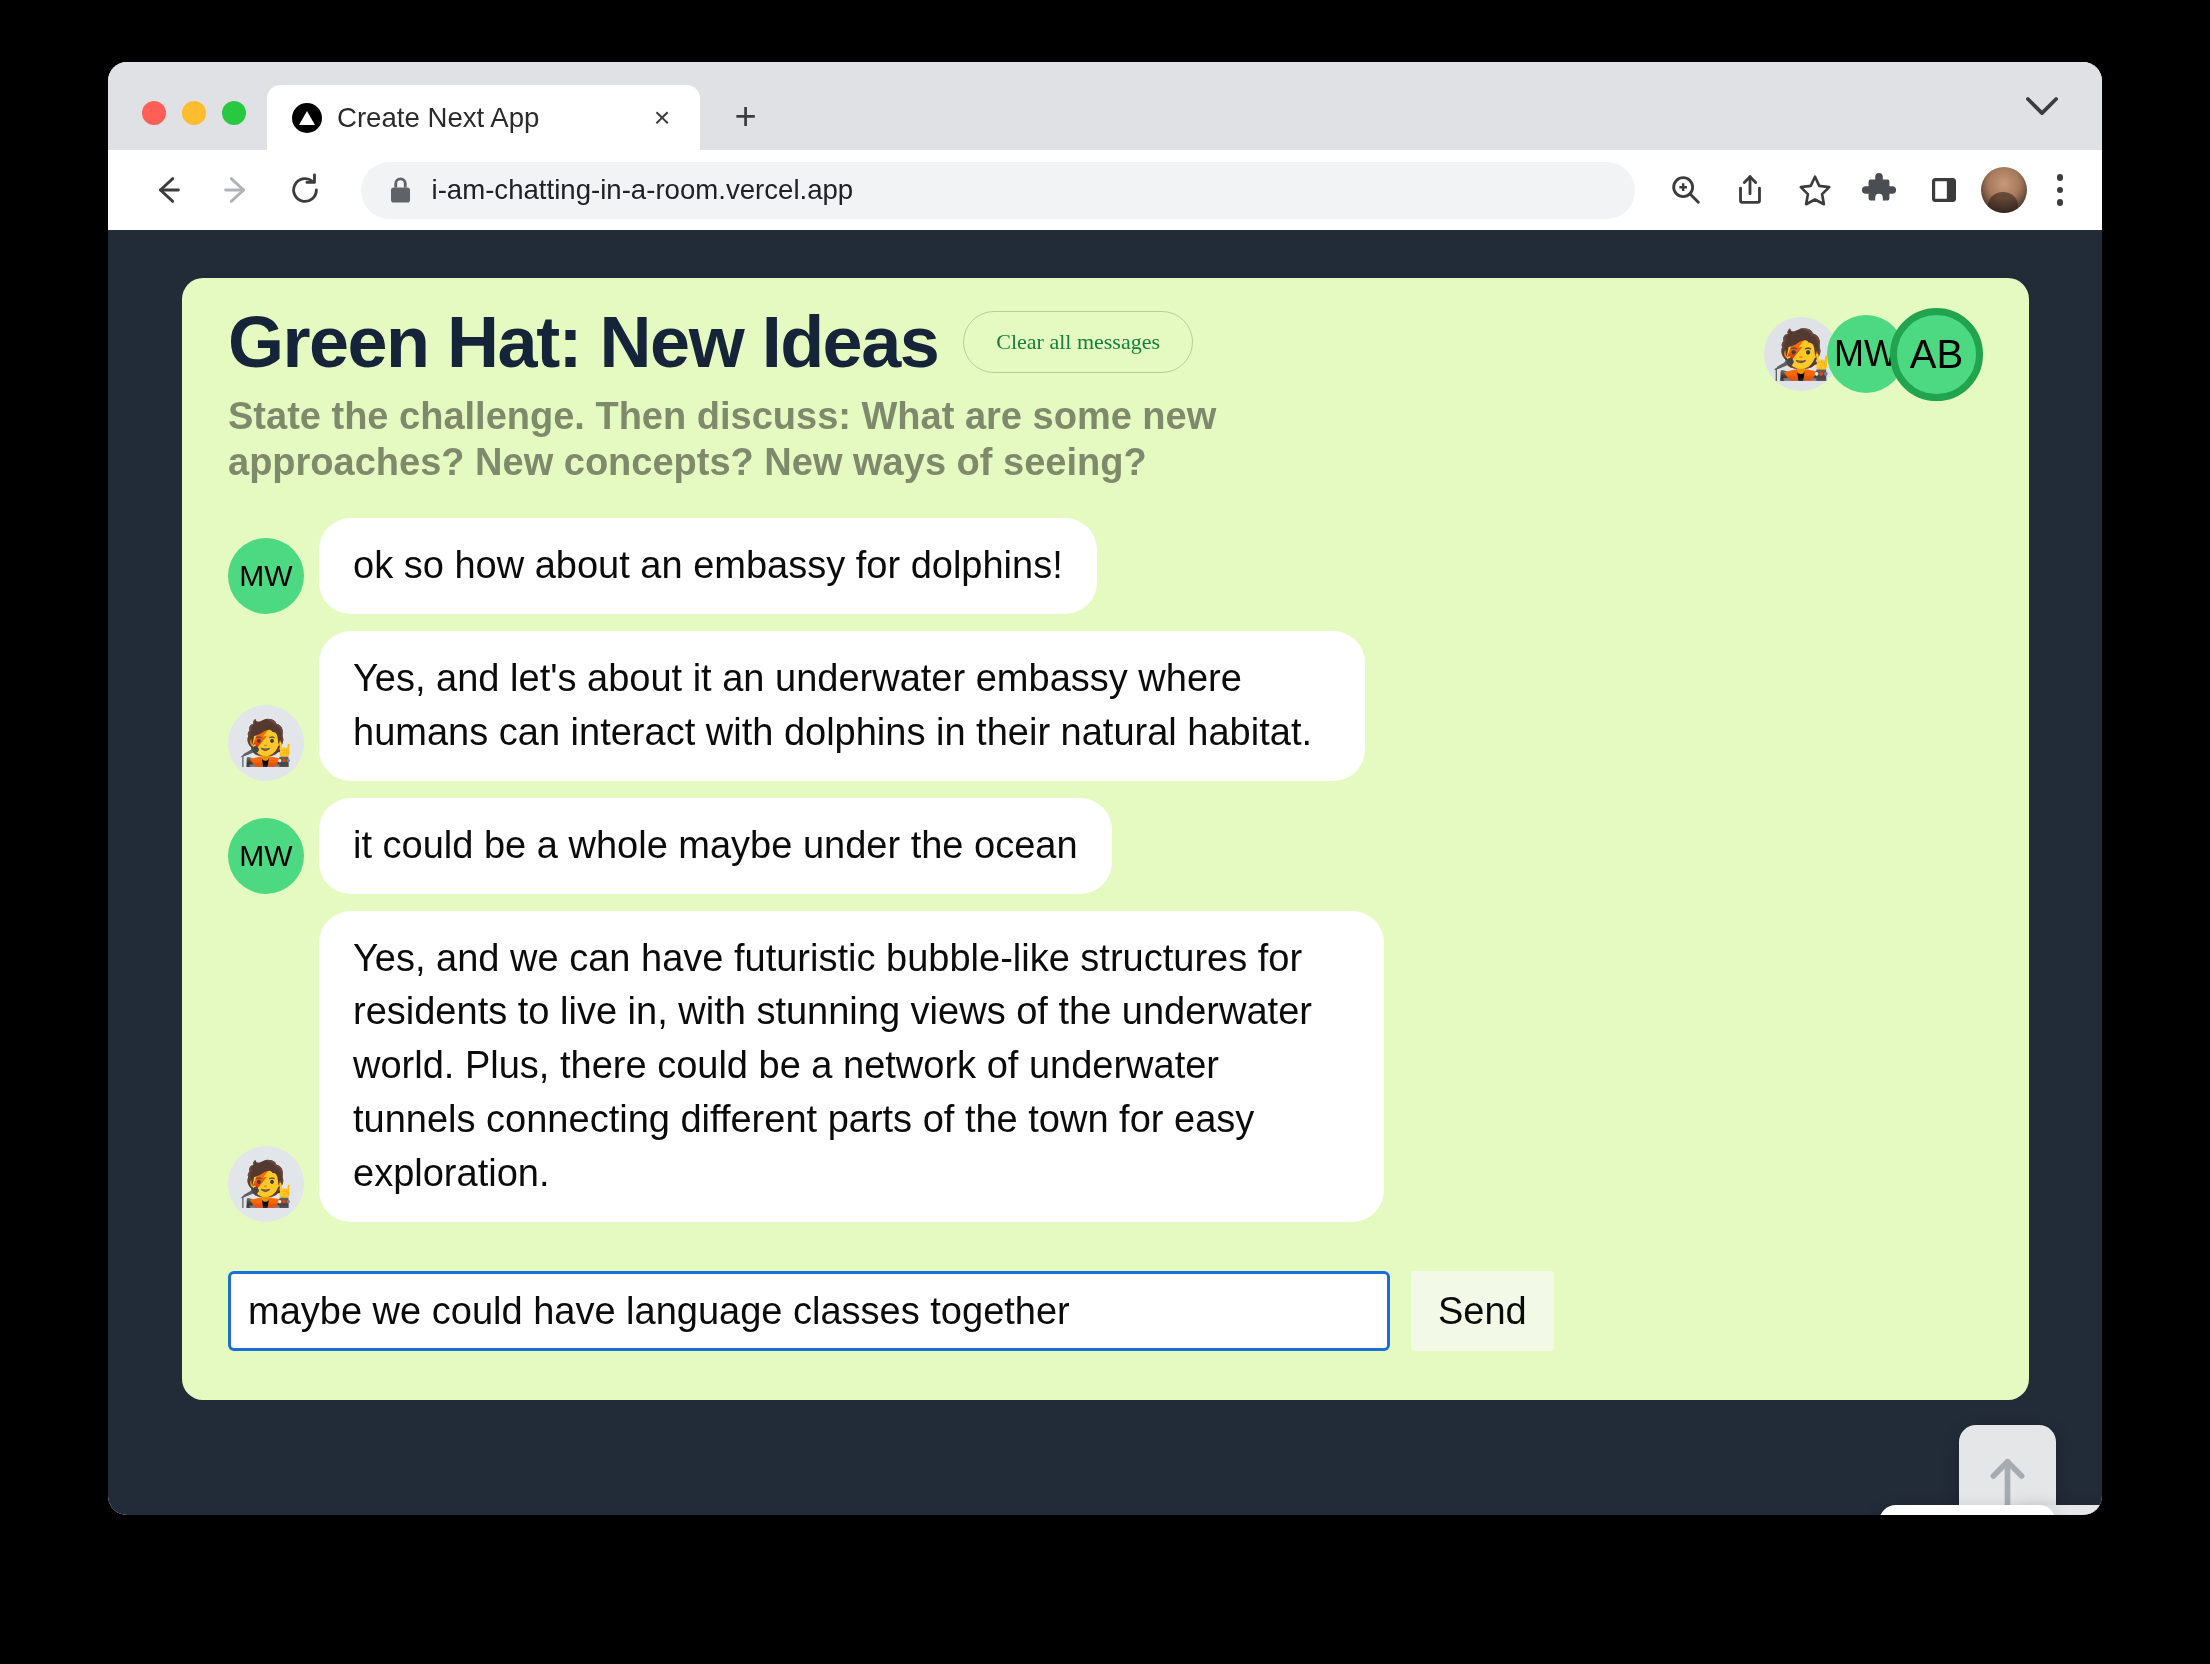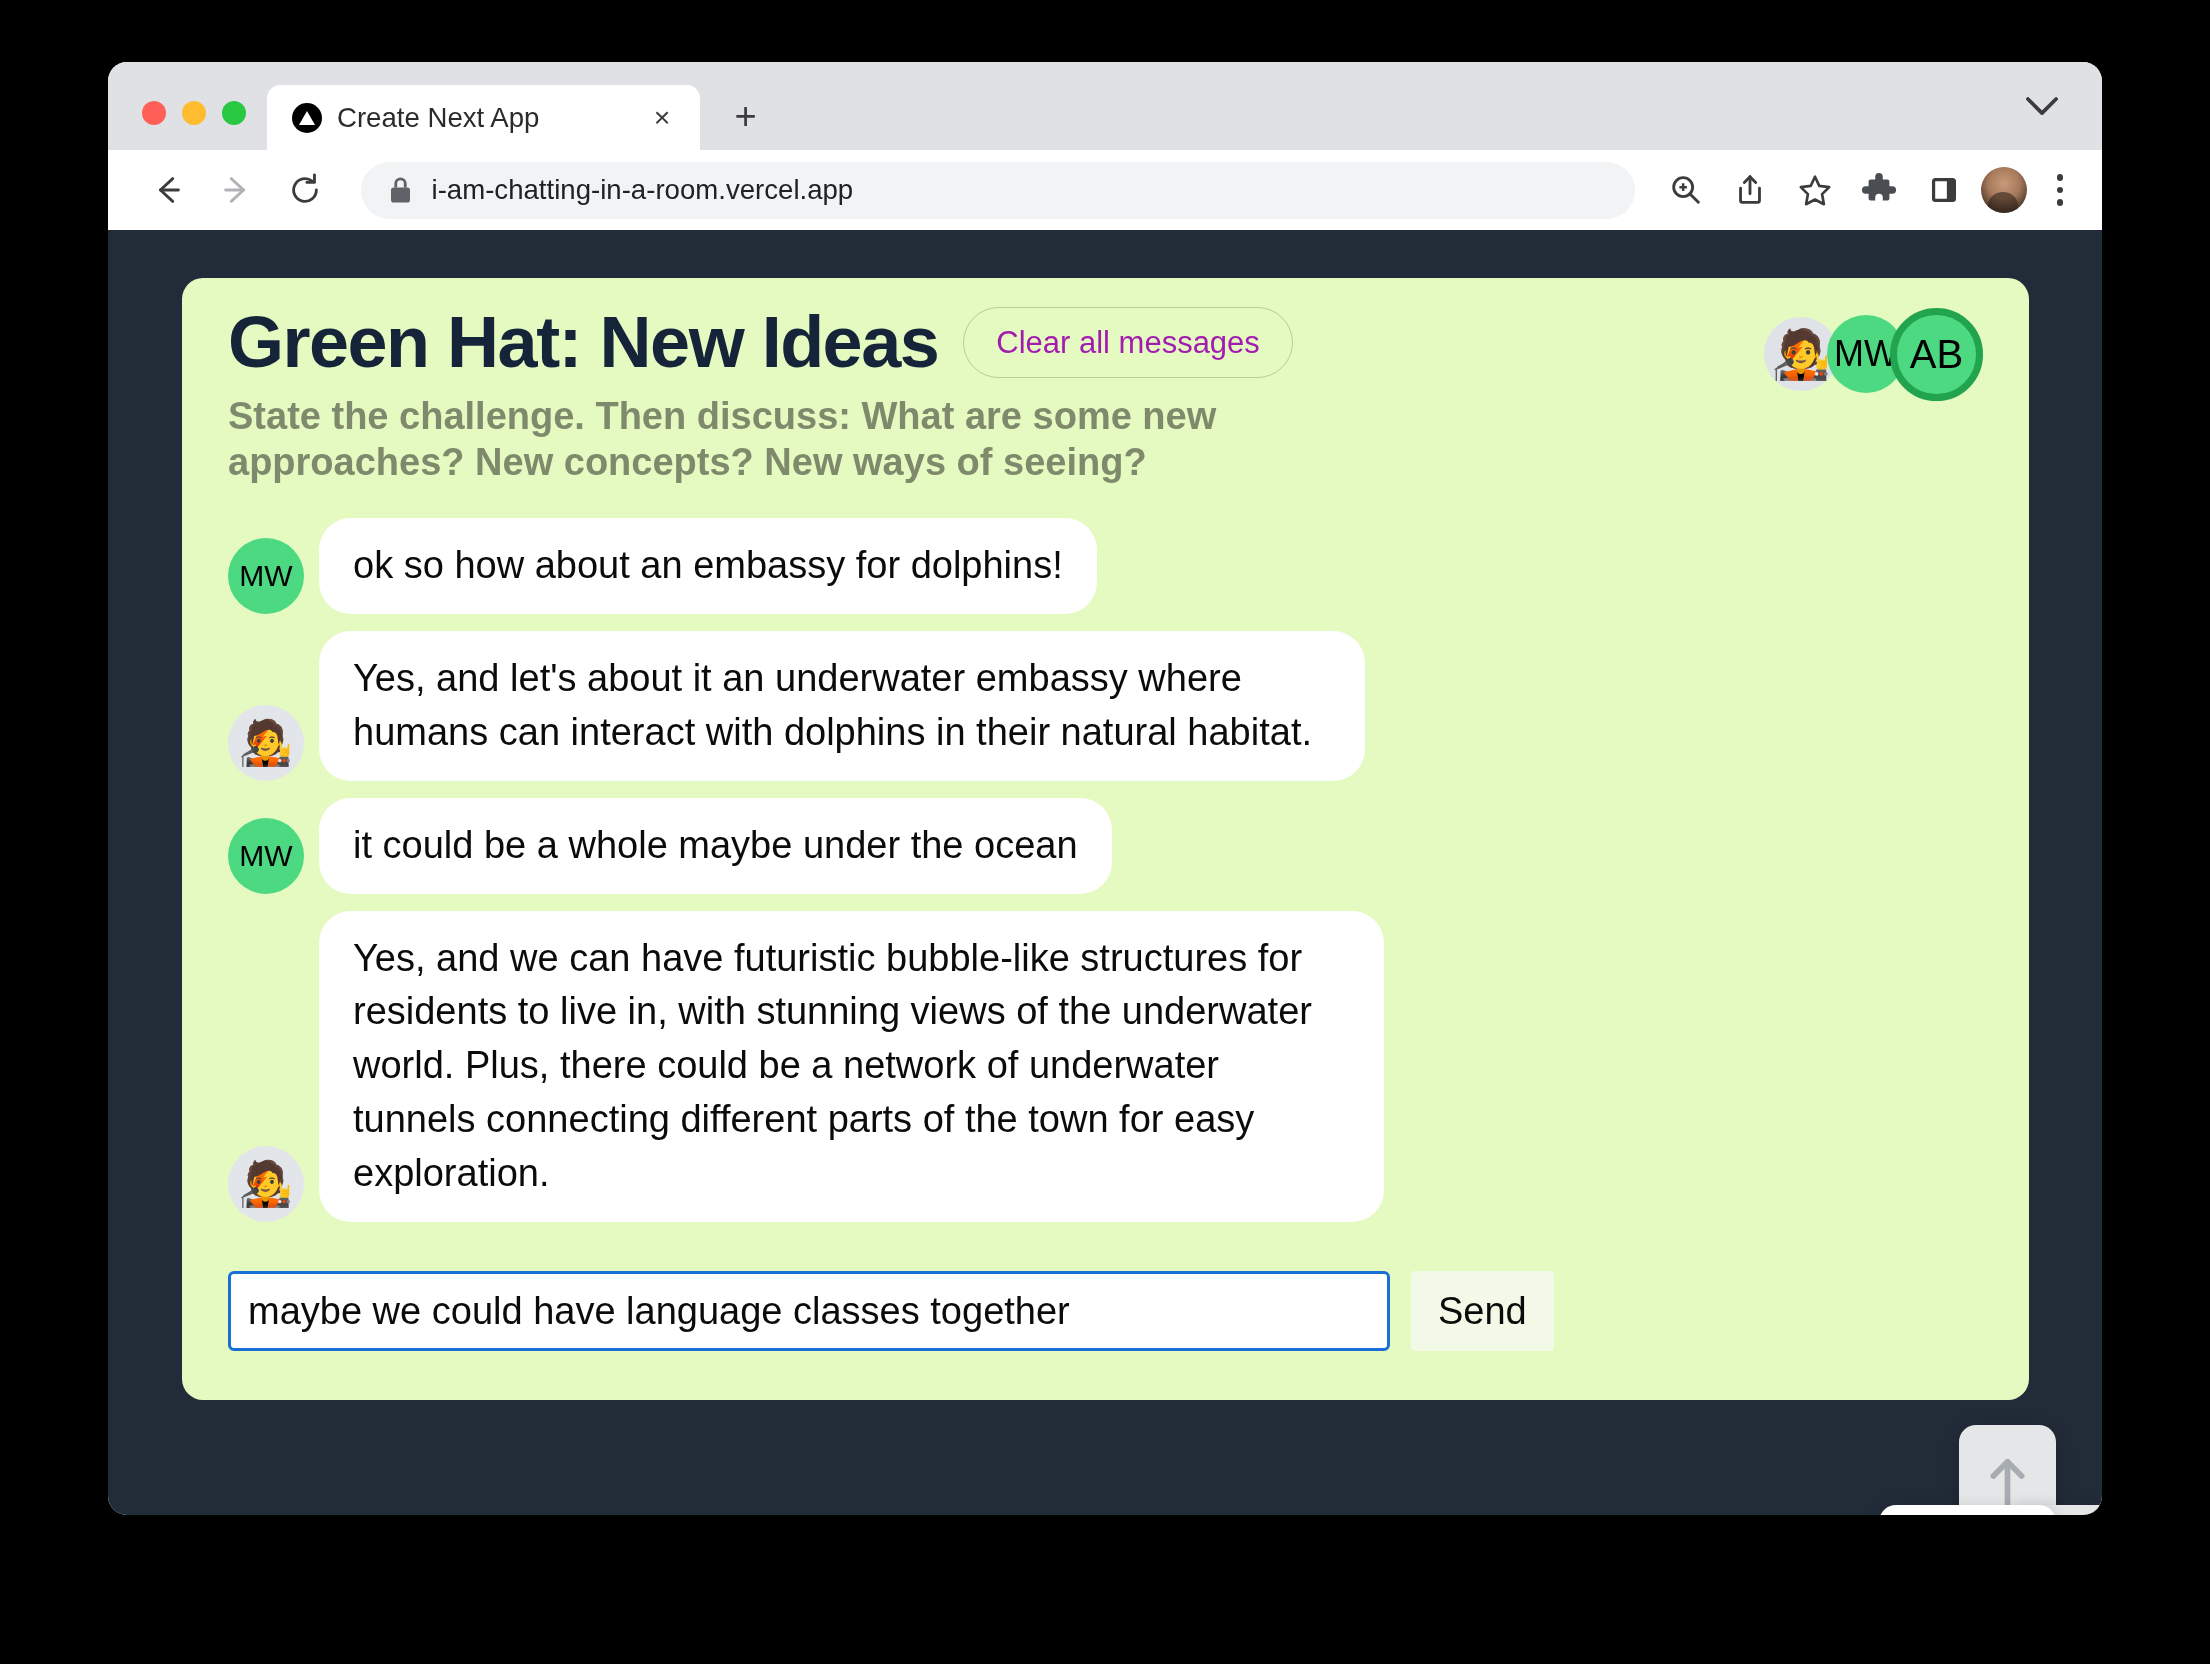--- a/index.html
+++ b/index.html
@@ -231,26 +231,26 @@
     font-weight: 800;
     color: #16243a;
     letter-spacing: -1.5px;
     line-height: 1;
     white-space: nowrap;
   }
   .clear-btn {
     border: 1.9px solid #b8cf93;
     border-radius: 38px;
     background: transparent;
-    color: #a21caf;
-    font-size: 31px;
+    color: #15803d;
+    font-size: 22px;
     padding: 19px 32px;
     line-height: 1;
     white-space: nowrap;
-    font-family: Liberation Sans, sans-serif;
+    font-family: Liberation Serif, serif;
   }
   .avatar-stack {
     position: absolute;
     right: 0;
     top: 1.9px;
     display: flex;
     align-items: center;
   }
   .av {
     width: 78px;

